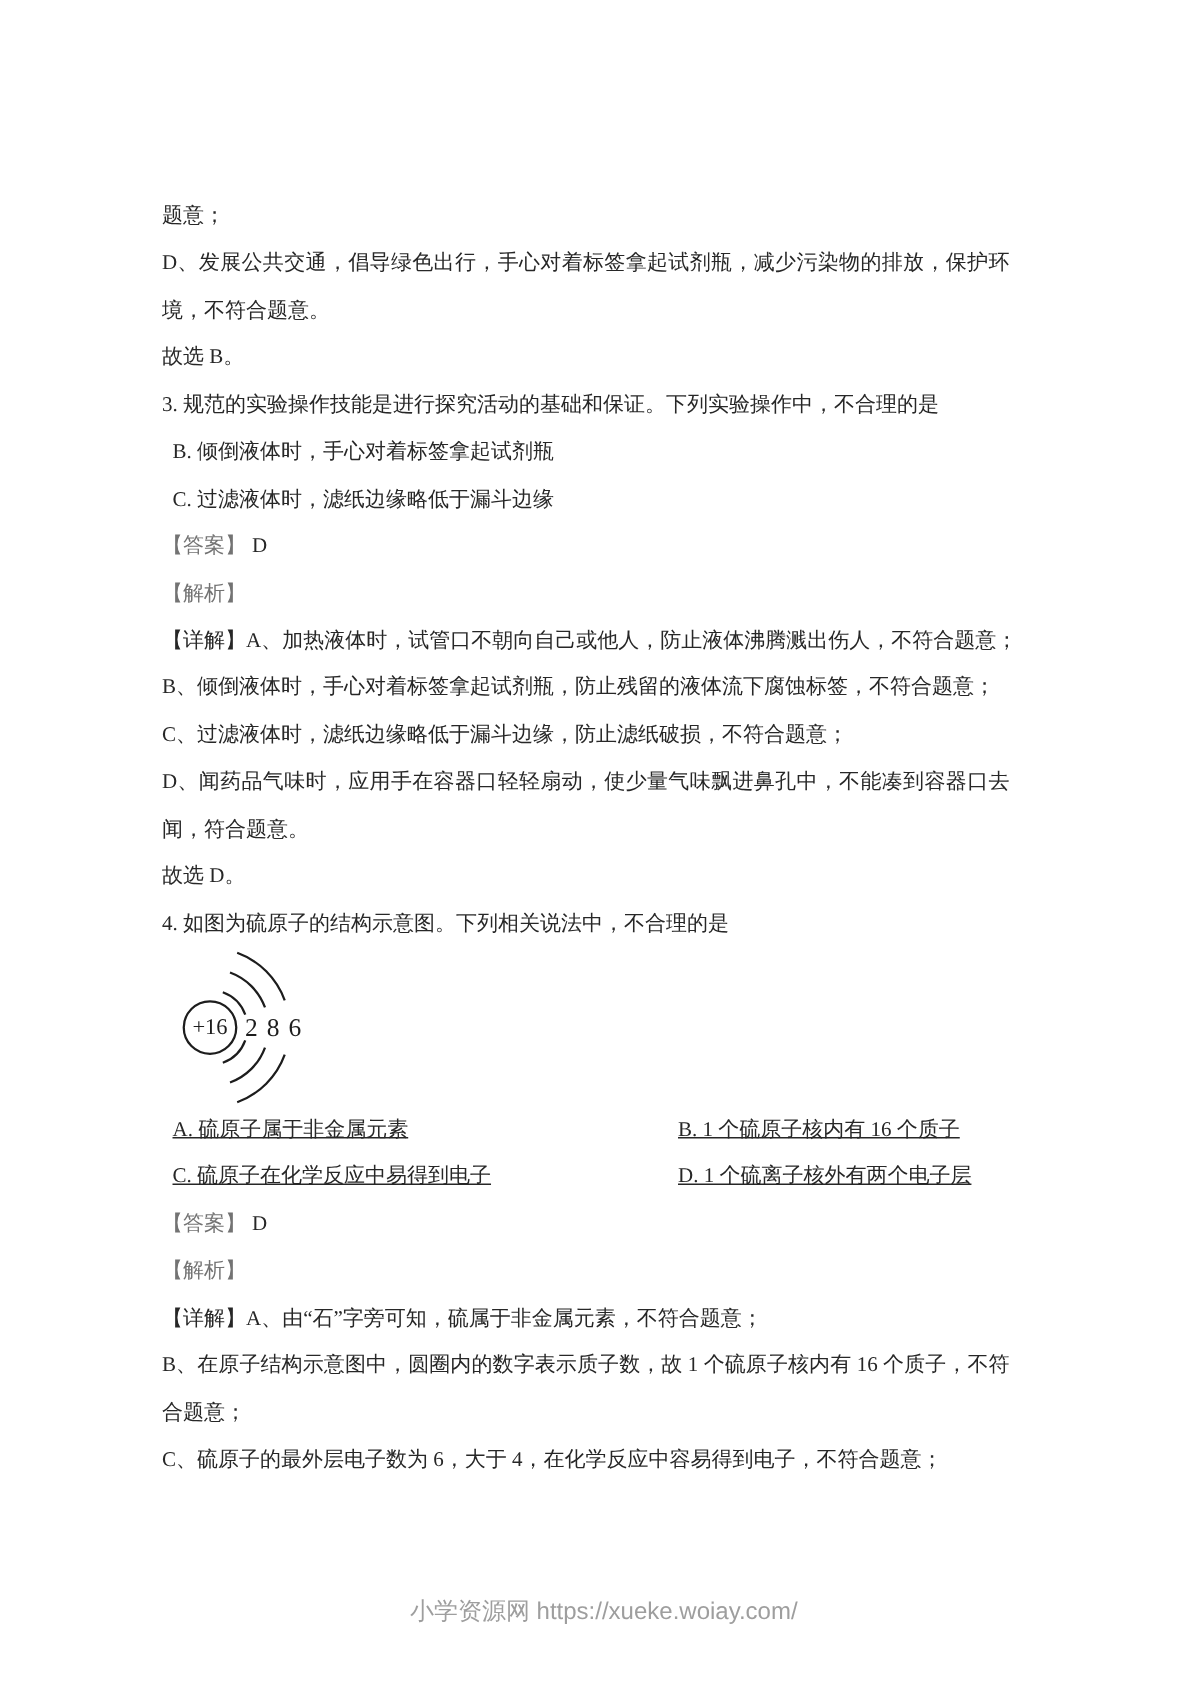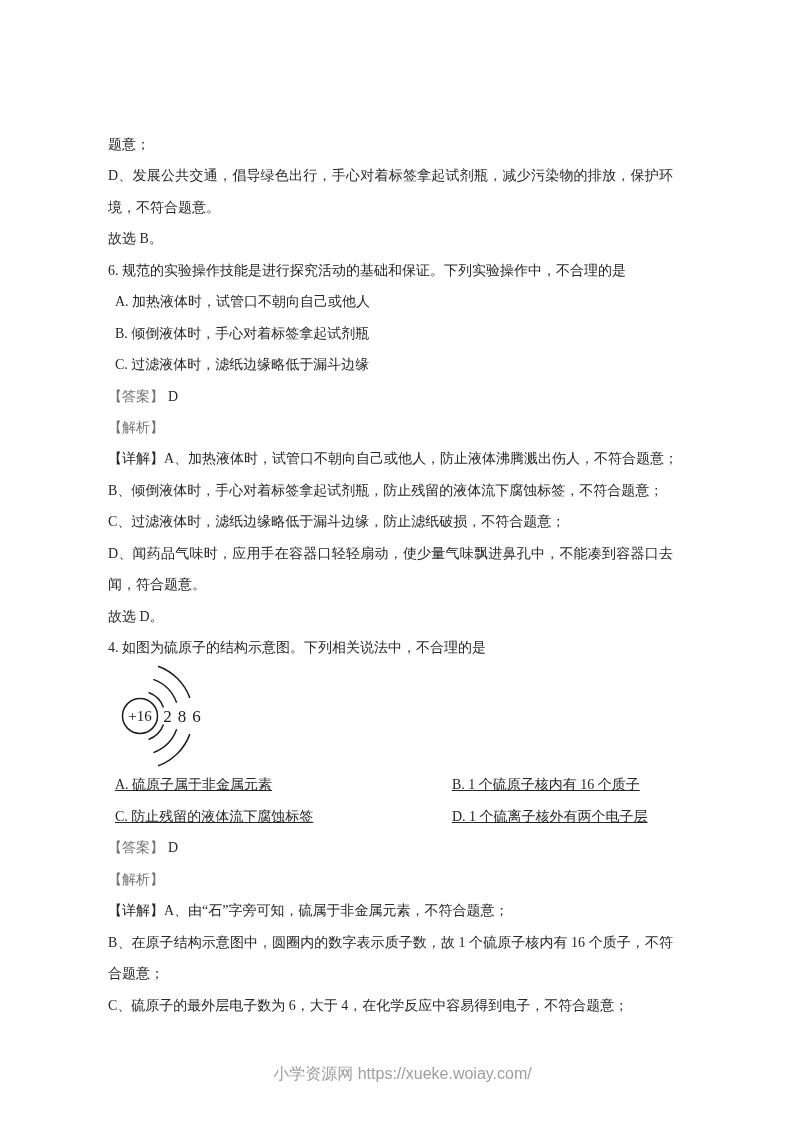--- a/index.html
+++ b/index.html
@@ -54,22 +54,21 @@
 <body>
 
 <div class="page">
   <div class="content">
 
     <div class="line">题意；</div>
     <div class="line fill">D、发展公共交通，倡导绿色出行，手心对着标签拿起试剂瓶，减少污染物的排放，保护环</div>
     <div class="line">境，不符合题意。</div>
     <div class="line">故选 B。</div>
 
-    <div class="line">6. 规范的实验操作技能是进行探究活动的基础和保证。下列实验操作中，不合理的是</div>
-    <div class="line indent">A. 加热液体时，试管口不朝向自己或他人</div>
+    <div class="line">3. 规范的实验操作技能是进行探究活动的基础和保证。下列实验操作中，不合理的是</div>
     <div class="line indent">B. 倾倒液体时，手心对着标签拿起试剂瓶</div>
     <div class="line indent">C. 过滤液体时，滤纸边缘略低于漏斗边缘</div>
     <div class="line"><span class="label">【答案】</span><span class="ansval">D</span></div>
     <div class="line"><span class="label">【解析】</span></div>
     <div class="line">【详解】A、加热液体时，试管口不朝向自己或他人，防止液体沸腾溅出伤人，不符合题意；</div>
     <div class="line">B、倾倒液体时，手心对着标签拿起试剂瓶，防止残留的液体流下腐蚀标签，不符合题意；</div>
     <div class="line">C、过滤液体时，滤纸边缘略低于漏斗边缘，防止滤纸破损，不符合题意；</div>
     <div class="line fill">D、闻药品气味时，应用手在容器口轻轻扇动，使少量气味飘进鼻孔中，不能凑到容器口去</div>
     <div class="line">闻，符合题意。</div>
     <div class="line">故选 D。</div>
@@ -92,21 +91,21 @@
         <text x="77" y="53" font-size="17" text-anchor="middle" dominant-baseline="central">8</text>
         <text x="91.5" y="53" font-size="17" text-anchor="middle" dominant-baseline="central">6</text>
       </svg>
     </div>
 
     <div class="line opt-row indent">
       <span class="col-l">A. 硫原子属于非金属元素</span>
       <span>B. 1 个硫原子核内有 16 个质子</span>
     </div>
     <div class="line opt-row indent">
-      <span class="col-l">C. 防止残留的液体流下腐蚀标签</span>
+      <span class="col-l">C. 硫原子在化学反应中易得到电子</span>
       <span>D. 1 个硫离子核外有两个电子层</span>
     </div>
     <div class="line"><span class="label">【答案】</span><span class="ansval">D</span></div>
     <div class="line"><span class="label">【解析】</span></div>
     <div class="line">【详解】A、由“石”字旁可知，硫属于非金属元素，不符合题意；</div>
     <div class="line fill">B、在原子结构示意图中，圆圈内的数字表示质子数，故 1 个硫原子核内有 16 个质子，不符</div>
     <div class="line">合题意；</div>
     <div class="line">C、硫原子的最外层电子数为 6，大于 4，在化学反应中容易得到电子，不符合题意；</div>
 
   </div>

